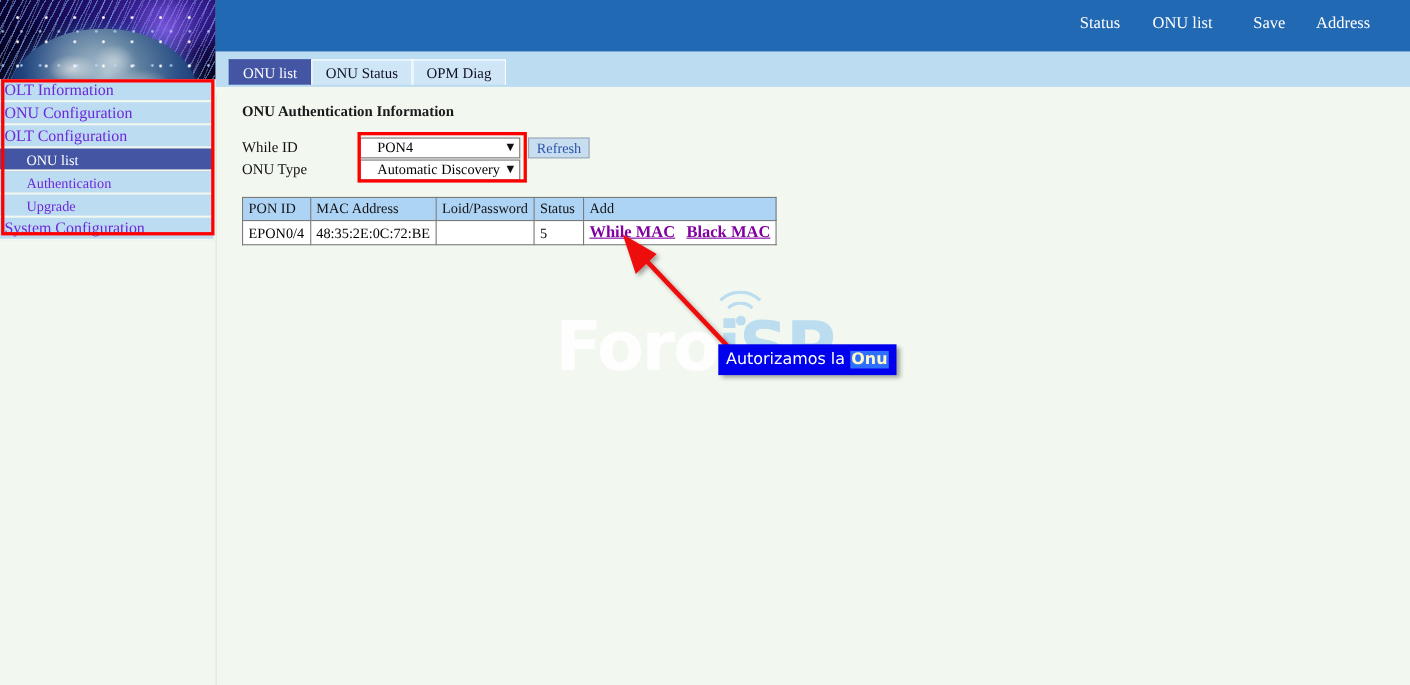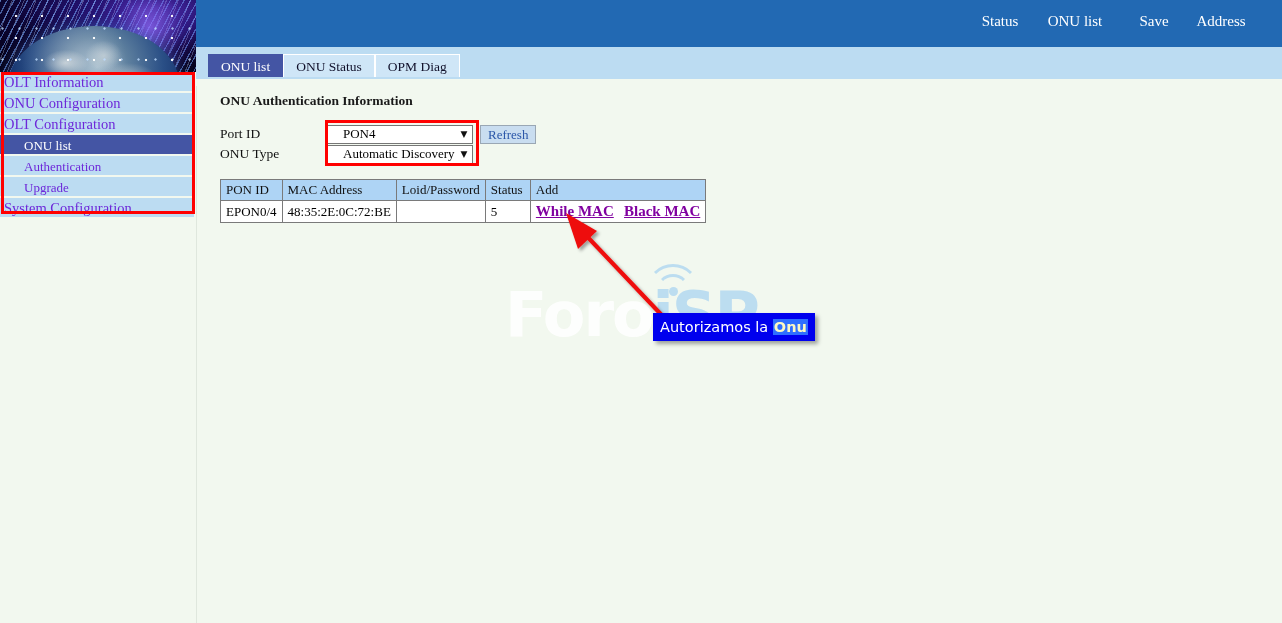--- a/index.html
+++ b/index.html
@@ -447,21 +447,21 @@
 </div>
 <div id="menu-highlight"></div>
 
 <div id="content">
 
   <div id="page-title">ONU Authentication Information</div>
 
   <div id="form-area">
 
     <div class="form-row">
-      <div class="form-label">Port ID</div>
+      <div class="form-label">While ID</div>
       <div class="select-box">
         <span class="sel-text">PON4</span>
         <span class="chev">▼</span>
       </div>
       <div id="refresh-button">Refresh</div>
     </div>
 
     <div class="form-row">
       <div class="form-label">ONU Type</div>
       <div class="select-box">

